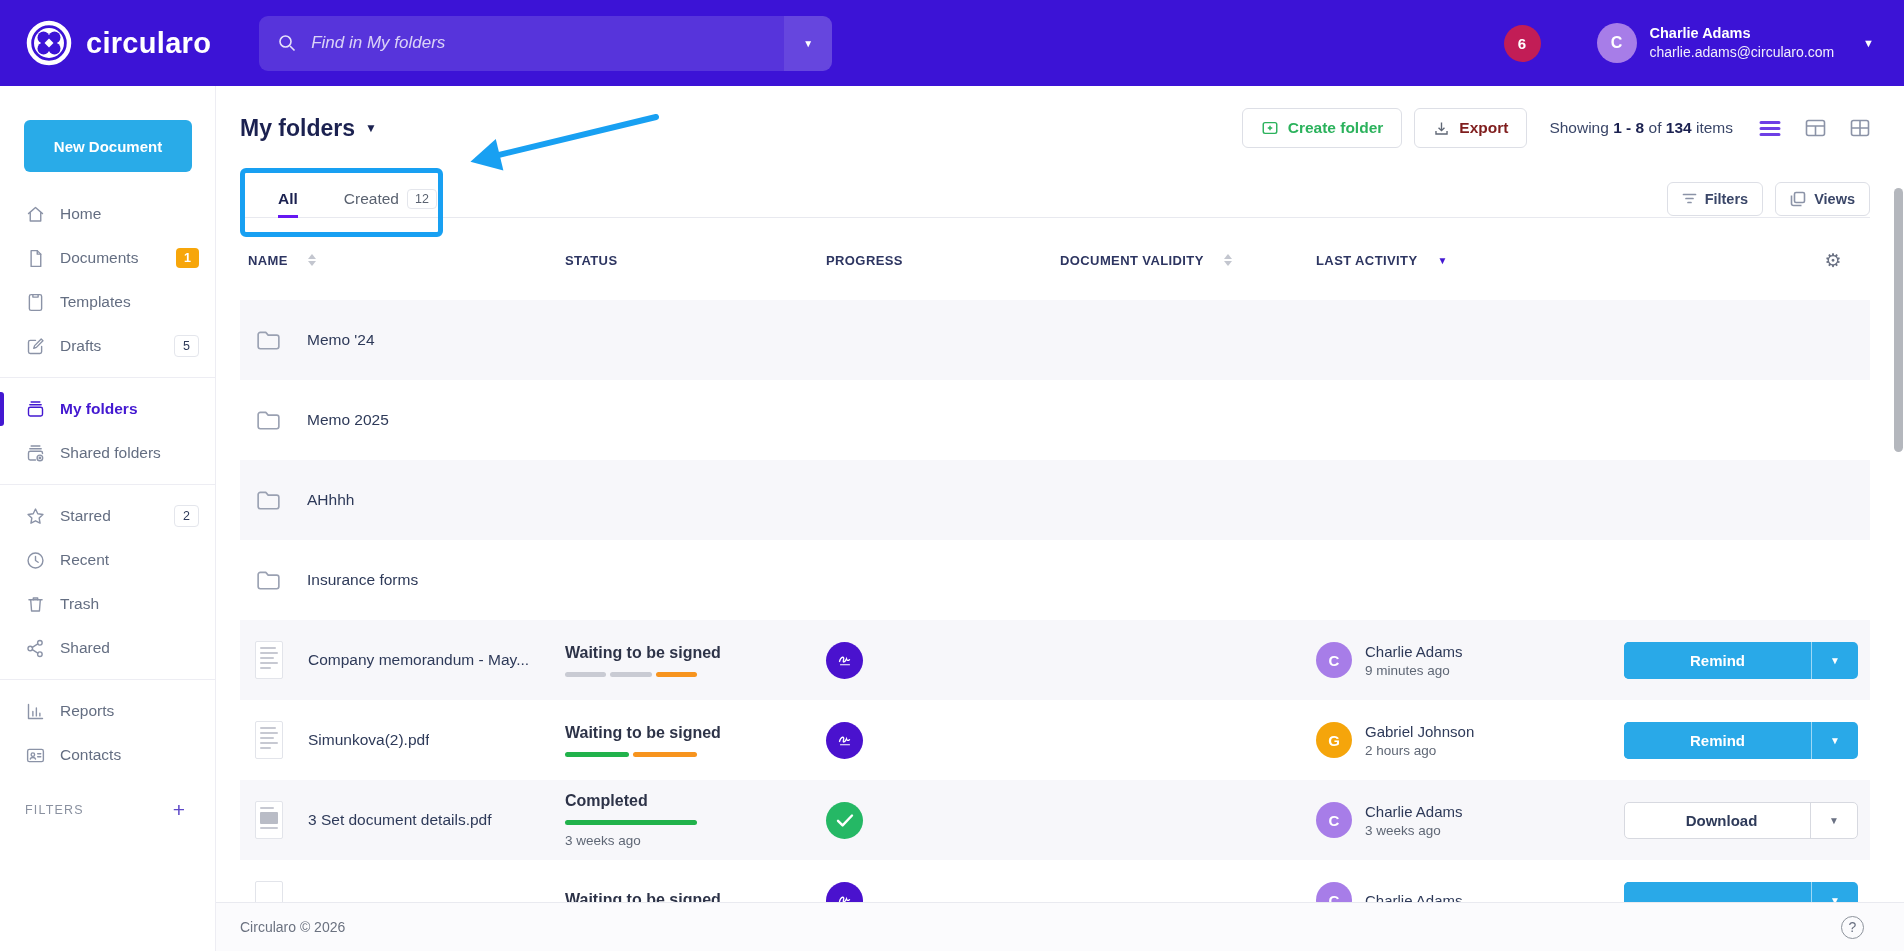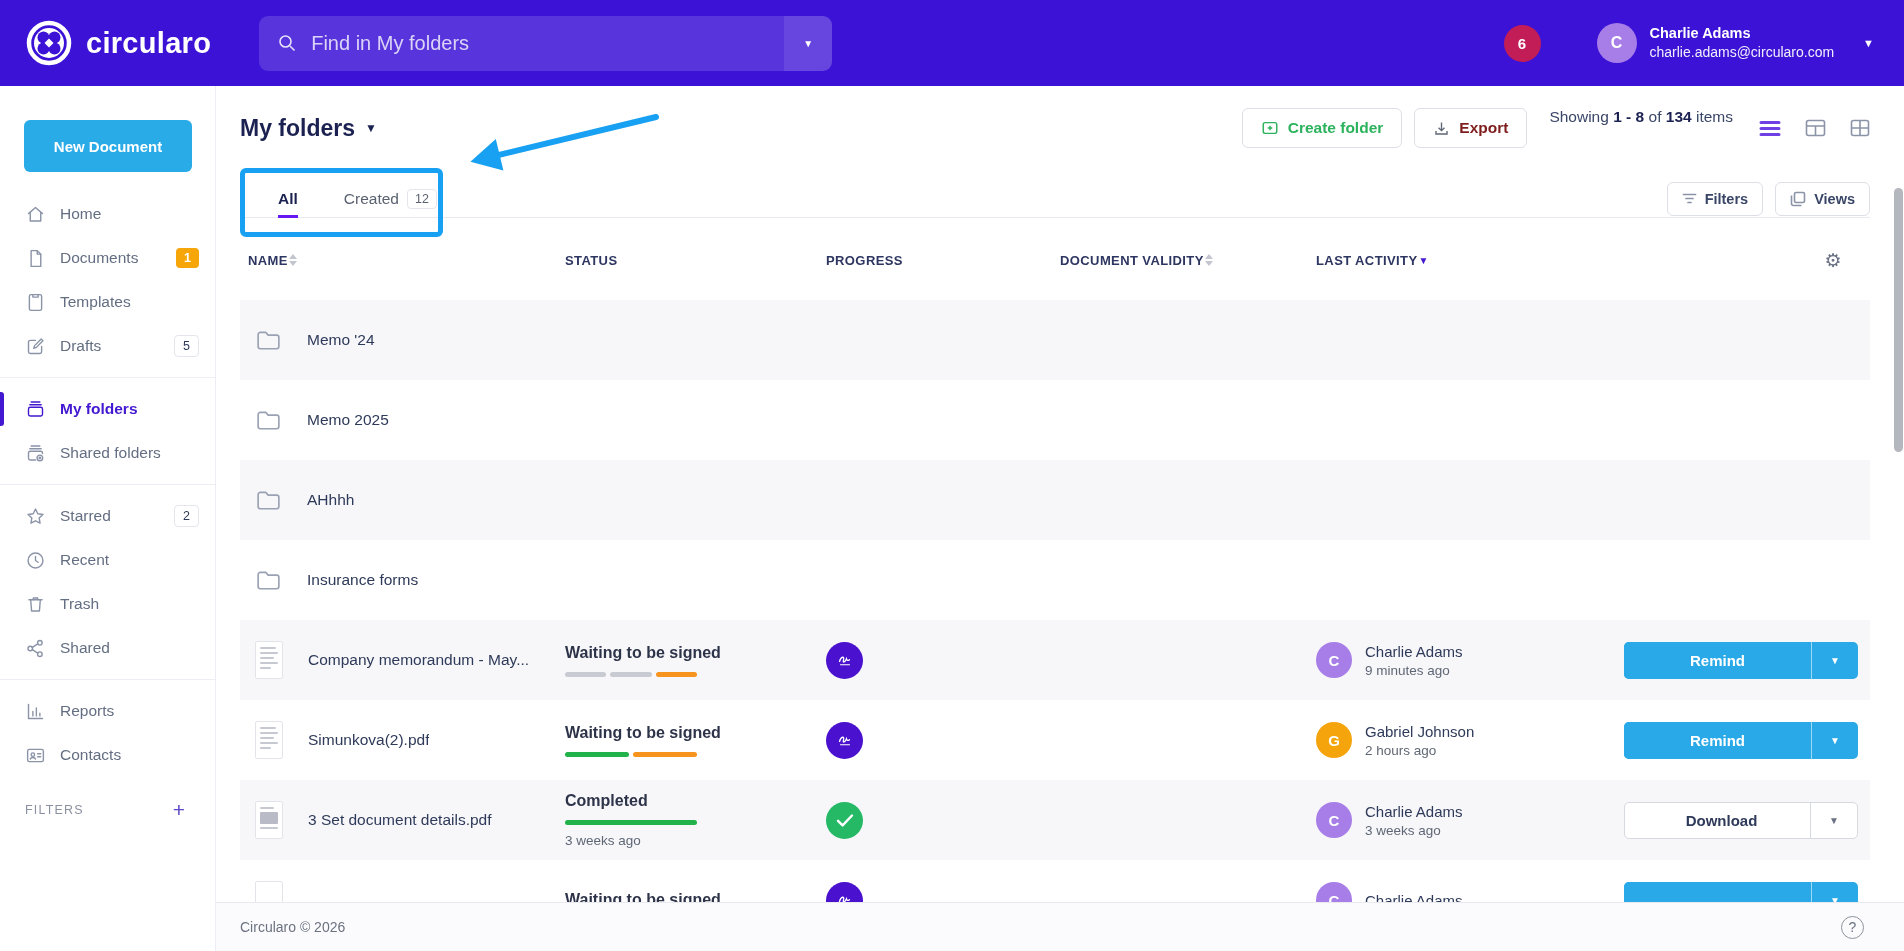--- a/index.html
+++ b/index.html
@@ -7,21 +7,21 @@
     font-family: "Liberation Sans", "DejaVu Sans", sans-serif; }
 
   
   #topbar { position: absolute; top: 0; left: 0; right: 0; height: 86px;
     background: #3C13D6; display: flex; align-items: center; padding: 0 30px 0 26px; z-index: 20; }
   .brand { display: flex; align-items: center; gap: 14px; }
   .brand-name { color: #fff; font-size: 29px; font-weight: 800; letter-spacing: .3px; }
   .searchbar { margin-left: 48px; width: 573px; height: 55px; border-radius: 9px;
     background: rgba(255,255,255,.14); display: flex; align-items: center; position: relative; }
   .searchbar .mag { margin: 0 14px 0 18px; opacity: .85; }
-  .search-ph { color: rgba(255,255,255,.78); font-size: 20px; }
+  .search-ph { color: rgba(255,255,255,.78); font-size: 17px; font-style: italic; }
   .search-caret { position: absolute; right: 0; top: 0; width: 48px; height: 100%;
     background: rgba(255,255,255,.09); border-radius: 0 9px 9px 0; display: flex;
     align-items: center; justify-content: center; color: #fff; font-size: 10px; cursor: pointer; }
   .top-right { margin-left: auto; display: flex; align-items: center; }
   .notif { width: 37px; height: 37px; border-radius: 50%; background: #C21D56; color: #fff;
     font-size: 15px; font-weight: 700; display: flex; align-items: center; justify-content: center;
     margin-right: 56px; cursor: pointer; }
   .userchip { display: flex; align-items: center; gap: 13px; cursor: pointer; }
   .avatar { width: 40px; height: 40px; border-radius: 50%; display: flex; align-items: center;
     justify-content: center; color: #fff; font-weight: 700; font-size: 16px; flex: none; }
@@ -60,21 +60,21 @@
   .filters-plus { margin-left: auto; color: #5E49C8; font-size: 21px; font-weight: 400;
     cursor: pointer; line-height: 1; }
 
   
   #main { position: absolute; top: 86px; left: 216px; right: 0; bottom: 49px;
     overflow: hidden; background: #fff; }
   .page-head { position: absolute; left: 24px; right: 34px; top: 21px; height: 42px;
     display: flex; align-items: center; }
   .page-title { color: #1B2150; font-size: 23px; font-weight: 800; cursor: pointer; }
   .title-caret { color: #1B2150; font-size: 12px; margin-left: 10px; }
-  .head-right { margin-left: auto; display: flex; }
+  .head-right { margin-left: auto; display: flex; align-items: center; }
   .btn-outline { height: 40px; border: 1px solid #DDDFE6; border-radius: 6px; background: #fff;
     display: flex; align-items: center; padding: 0 18px; gap: 9px; cursor: pointer;
     font-size: 15.5px; font-family: inherit; }
   .btn-create { color: #2BB25C; font-weight: 700; }
   .btn-export { color: #7f1d1d; font-weight: 600; margin-left: 12px; }
   .showing { margin-left: 22px; font-size: 15.5px; color: #3A4668; }
   .showing b { color: #1B2150; font-weight: 700; }
   .view-icons { display: flex; align-items: center; gap: 24px; margin-left: 26px; }
   .vicon { cursor: pointer; display: flex; }
 
@@ -97,21 +97,21 @@
   .annot-box { position: absolute; left: 24px; top: 82px; width: 203px; height: 69px;
     border: 5px solid #18A0F2; border-radius: 6px; z-index: 6; pointer-events: none; }
   .annot-arrow { position: absolute; inset: 0; width: 100%; height: 100%; z-index: 6;
     pointer-events: none; }
 
   
   .tgrid { display: grid; grid-template-columns: 325px 261px 228px 262px 284px 1fr;
     align-items: center; }
   #table-header { position: absolute; left: 24px; right: 34px; top: 150px; height: 48px; }
   .th { font-size: 13px; font-weight: 700; color: #2D3561; letter-spacing: .4px;
-    display: flex; align-items: center; gap: 1px; cursor: pointer; }
+    display: flex; align-items: center; gap: 20px; cursor: pointer; }
   .th-name { padding-left: 8px; }
   .th-validity { padding-left: 6px; }
   .sorter { display: inline-flex; flex-direction: column; gap: 2px; }
   .sorter i { width: 0; height: 0; border-left: 4px solid transparent; border-right: 4px solid transparent; }
   .sorter .up { border-bottom: 5px solid #C3C6CF; }
   .sorter .dn { border-top: 5px solid #C3C6CF; }
   .sort-active { color: #4318D1; font-size: 10px; }
   .th-gear { justify-self: end; padding-right: 28px; color: #6A7183; font-size: 19px; cursor: pointer; }
 
   #table-body { position: absolute; left: 24px; right: 34px; top: 214px; }

